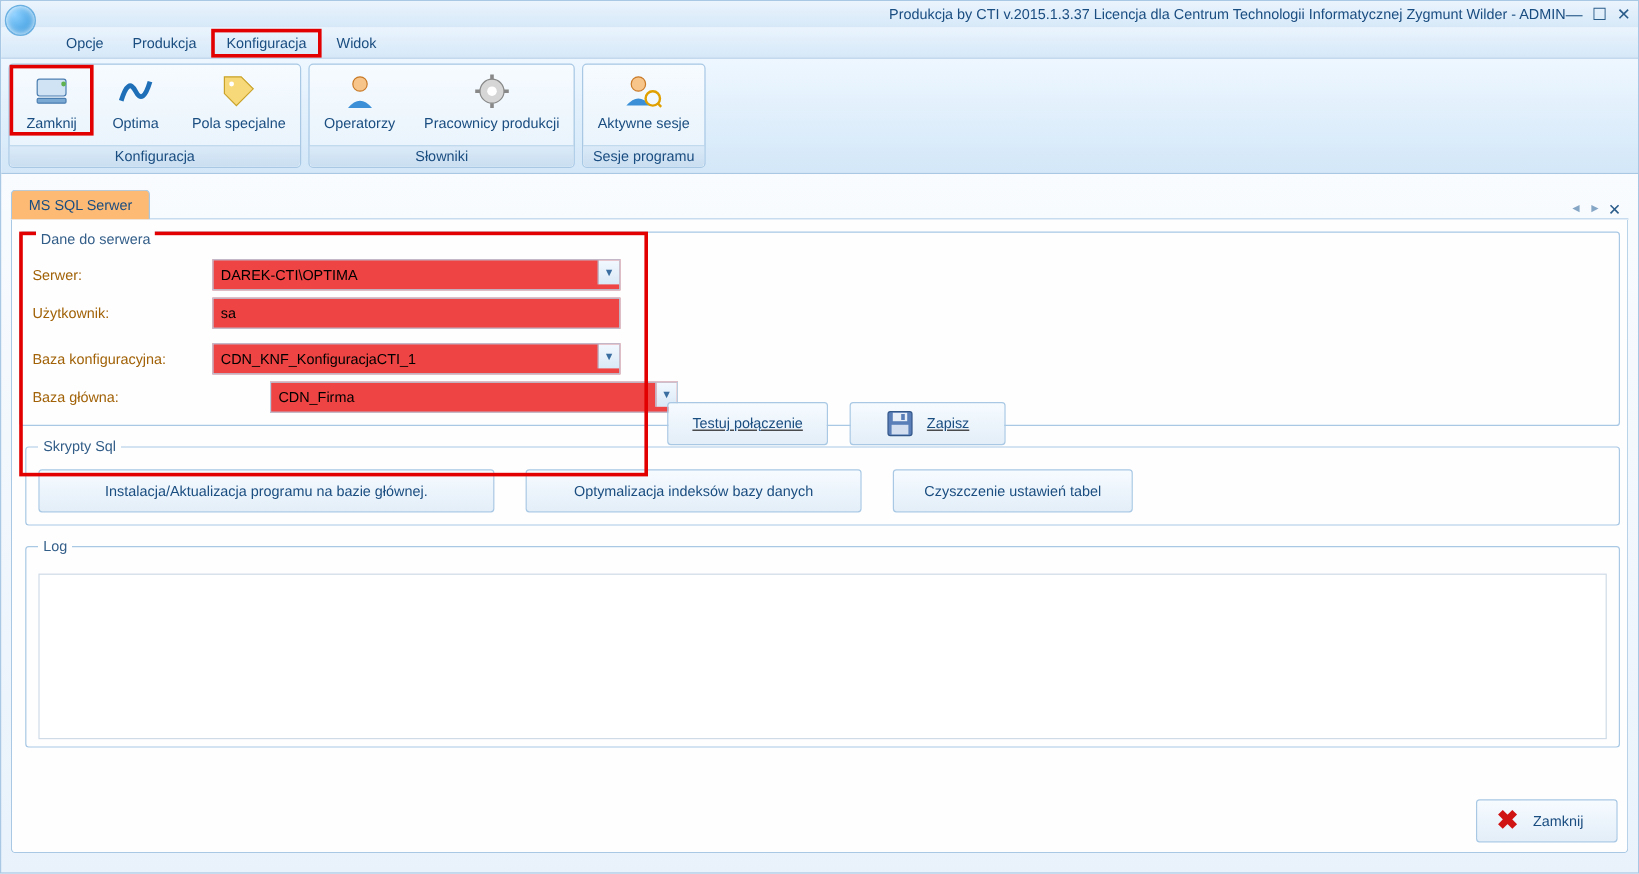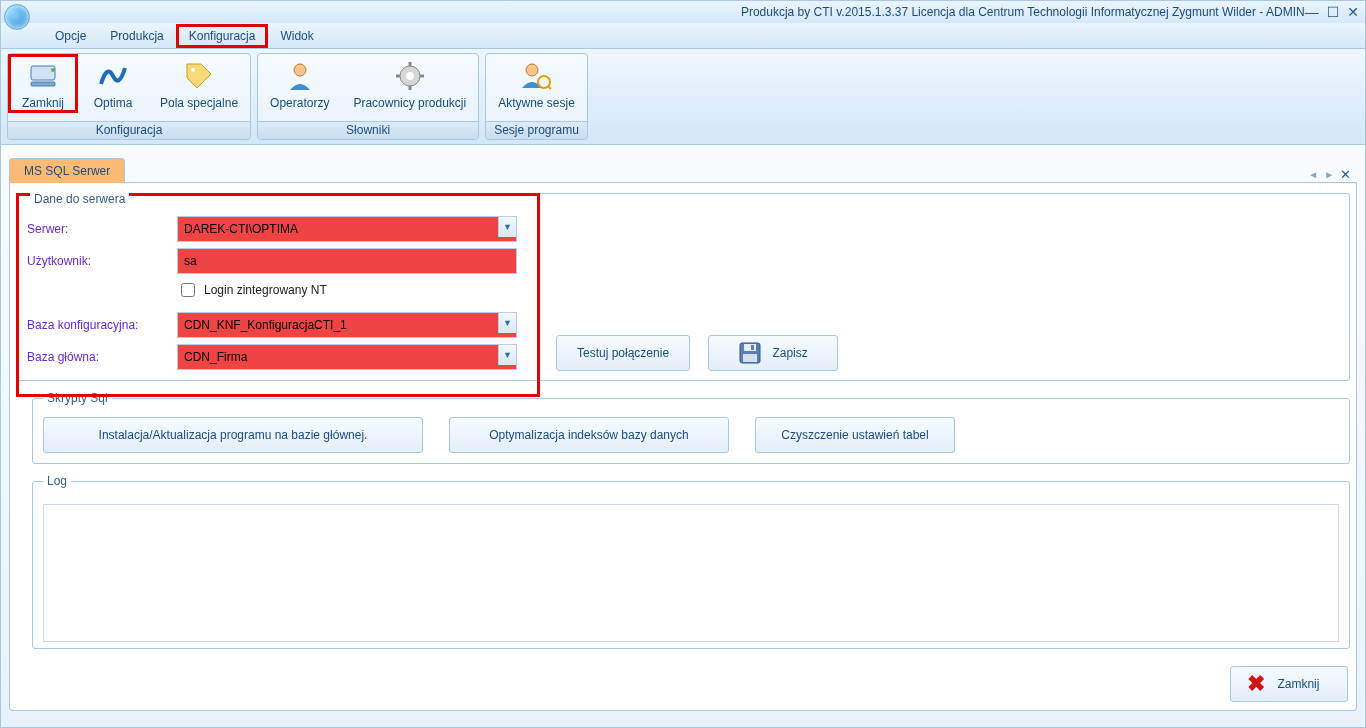--- a/index.html
+++ b/index.html
@@ -36,36 +36,36 @@
   .rbtn .ic{width:32px;height:32px;margin-bottom:4px;}
   .rbtn.hl{border:3px solid var(--red);padding:3px 9px 0;}
   
   .tabstrip{height:28px;margin:10px 8px 0;display:flex;align-items:flex-end;border-bottom:1px solid var(--border);position:relative;}
   .tab{padding:5px 14px;border:1px solid var(--border);border-bottom:none;border-radius:4px 4px 0 0;background:#fdba74;color:var(--text);position:relative;top:1px;}
   .tabstrip .tools{margin-left:auto;display:flex;gap:6px;align-items:center;color:#3a6ea0;padding-right:6px;}
   .tabstrip .tools .arrow{font-size:10px;opacity:.6;}
   .tabstrip .tools .x{font-size:13px;color:#2a5c8a;}
   
   .content{margin:0 8px 8px;border:1px solid var(--border);border-top:none;border-radius:0 0 4px 4px;background:#fefeff;height:528px;position:relative;padding:10px 6px 6px;}
-  fieldset{border:1px solid var(--border);border-radius:3px;margin:0 0 10px 16px;padding:12px 10px 10px;}
+  fieldset{border:1px solid var(--border);border-radius:3px;margin:0 0 10px 5px;padding:12px 10px 10px;}
   legend{color:#335e88;padding:0 4px;}
   .fs-dane{position:relative;border:none;padding:0;margin:0 0 10px 0;}
   .fs-dane-inner{border:1px solid var(--border);border-radius:3px;padding:22px 10px 10px;position:relative;}
   .fs-dane-hl{position:absolute;left:0;top:0;width:524px;height:204px;border:3px solid var(--red);pointer-events:none;}
   .fs-dane legend{position:absolute;top:-1px;left:14px;background:#fefeff;z-index:2;text-align:center;}
   .row{display:flex;align-items:center;margin-bottom:6px;}
-  .row label{width:150px;color:#6d28d9;}
+  .row label{width:150px;color:#a16207;}
   .row .field{width:340px;}
   input[type=text],input[type=password]{width:100%;height:26px;border:1px solid #b9cde0;padding:2px 6px;background:#ef4444;}
   .combo{position:relative;}
   .combo input{padding-right:22px;}
   .combo .arr{position:absolute;right:1px;top:1px;width:18px;height:20px;background:linear-gradient(#f2f8fe,#d9e9f7);border-left:1px solid #b9cde0;display:flex;align-items:center;justify-content:center;color:#3a6ea0;font-size:9px;}
   .chk{display:flex;align-items:center;gap:6px;margin-left:150px;}
   .chk input{width:14px;height:14px;}
-  .side-buttons{position:absolute;left:546px;top:152px;display:flex;gap:18px;}
+  .side-buttons{position:absolute;left:546px;top:152px;display:flex;gap:18px;text-decoration:underline;}
   .btn{height:36px;border:1px solid var(--border);border-radius:3px;background:linear-gradient(#f6fbff,#e3eef8);color:var(--text);display:flex;align-items:center;justify-content:center;gap:10px;padding:0 20px;min-width:130px;}
   .btn .ic{width:24px;height:24px;}
   .wide-btn{flex:1;height:36px;border:1px solid var(--border);border-radius:3px;background:linear-gradient(#f6fbff,#e3eef8);color:var(--text);display:flex;align-items:center;justify-content:center;}
   .btnrow{display:flex;gap:26px;}
   .logbox{height:138px;border:1px solid #cfdbe7;background:#fff;margin-top:4px;}
   .close-btn{position:absolute;right:8px;bottom:8px;width:118px;height:36px;border:1px solid var(--border);border-radius:3px;background:linear-gradient(#f6fbff,#e3eef8);display:flex;align-items:center;gap:12px;padding:0 16px;color:var(--text);}
   .close-btn .x{color:#d01414;font-weight:bold;font-size:22px;line-height:22px;}
   
   svg{display:block;}
 </style>
@@ -191,34 +191,28 @@
         <label>Serwer:</label>
         <div class="field combo">
           <input type="text" value="DAREK-CTI\OPTIMA" style="">
           <div class="arr">▼</div>
         </div>
       </div>
       <div class="row">
         <label>Użytkownik:</label>
         <div class="field"><input type="text" value="sa" style=""></div>
       </div>
-      <div class="row">
-        <div class="chk">
-          <input type="checkbox" style="">
-          <span>Login zintegrowany NT</span>
-        </div>
-      </div>
       <div class="row" style="margin-top:12px;">
         <label>Baza konfiguracyjna:</label>
         <div class="field combo">
           <input type="text" value="CDN_KNF_KonfiguracjaCTI_1" style="">
           <div class="arr">▼</div>
         </div>
       </div>
-      <div class="row" style="margin-bottom:0;">
+      <div class="row" style="margin-bottom:0;gap:48px;">
         <label>Baza główna:</label>
         <div class="field combo">
           <input type="text" value="CDN_Firma" style="">
           <div class="arr">▼</div>
         </div>
       </div>
     </div>
     <div class="fs-dane-hl"></div>
   </div>
 

